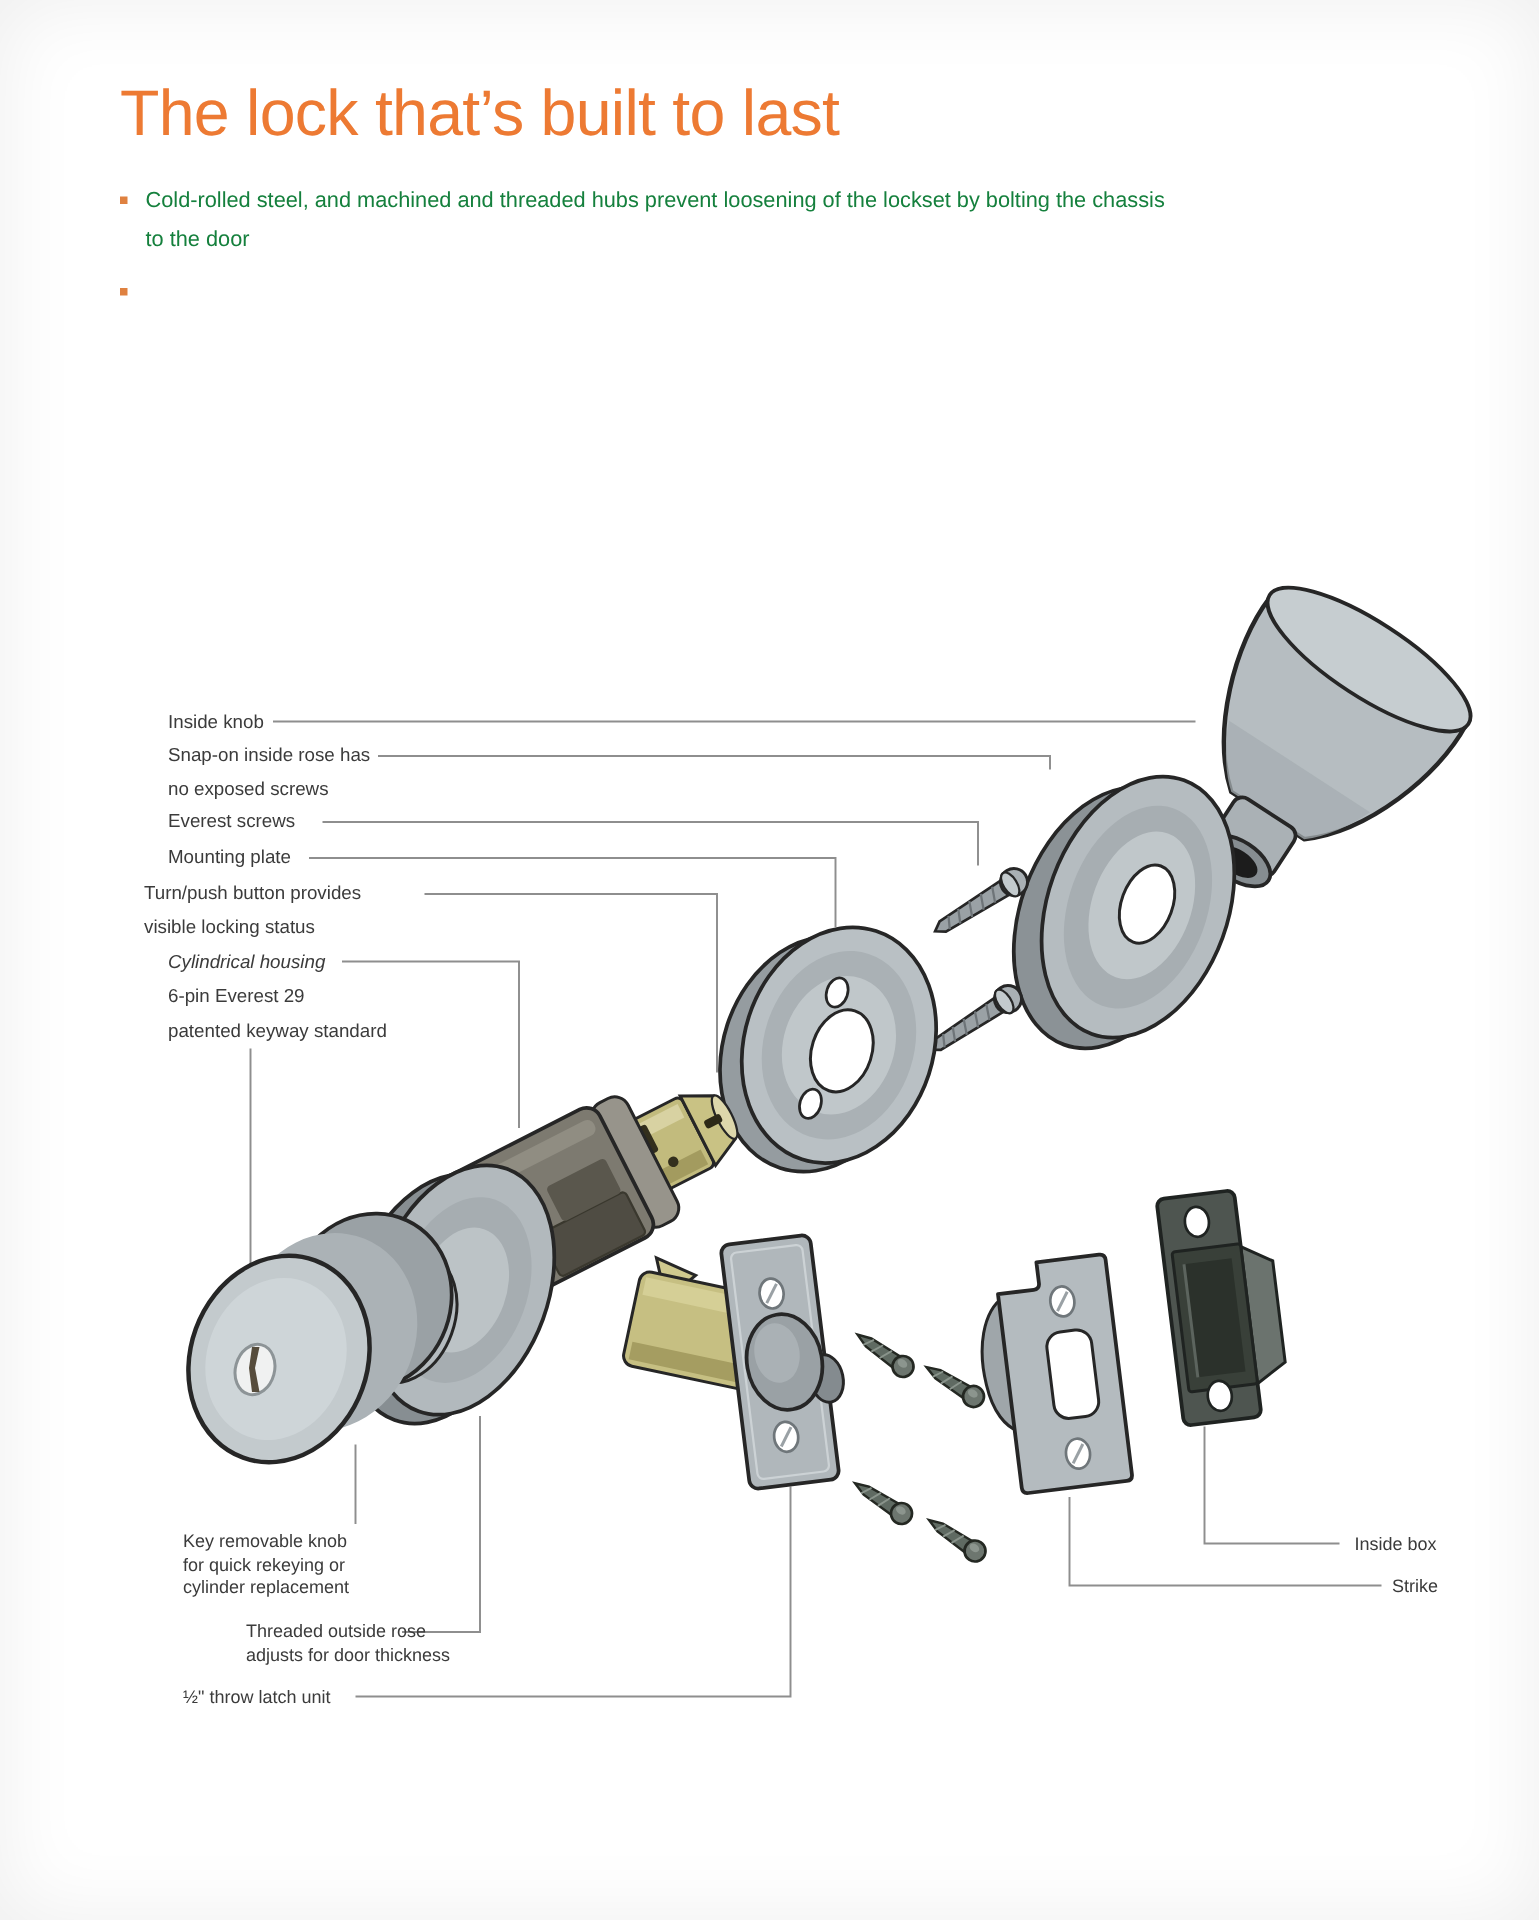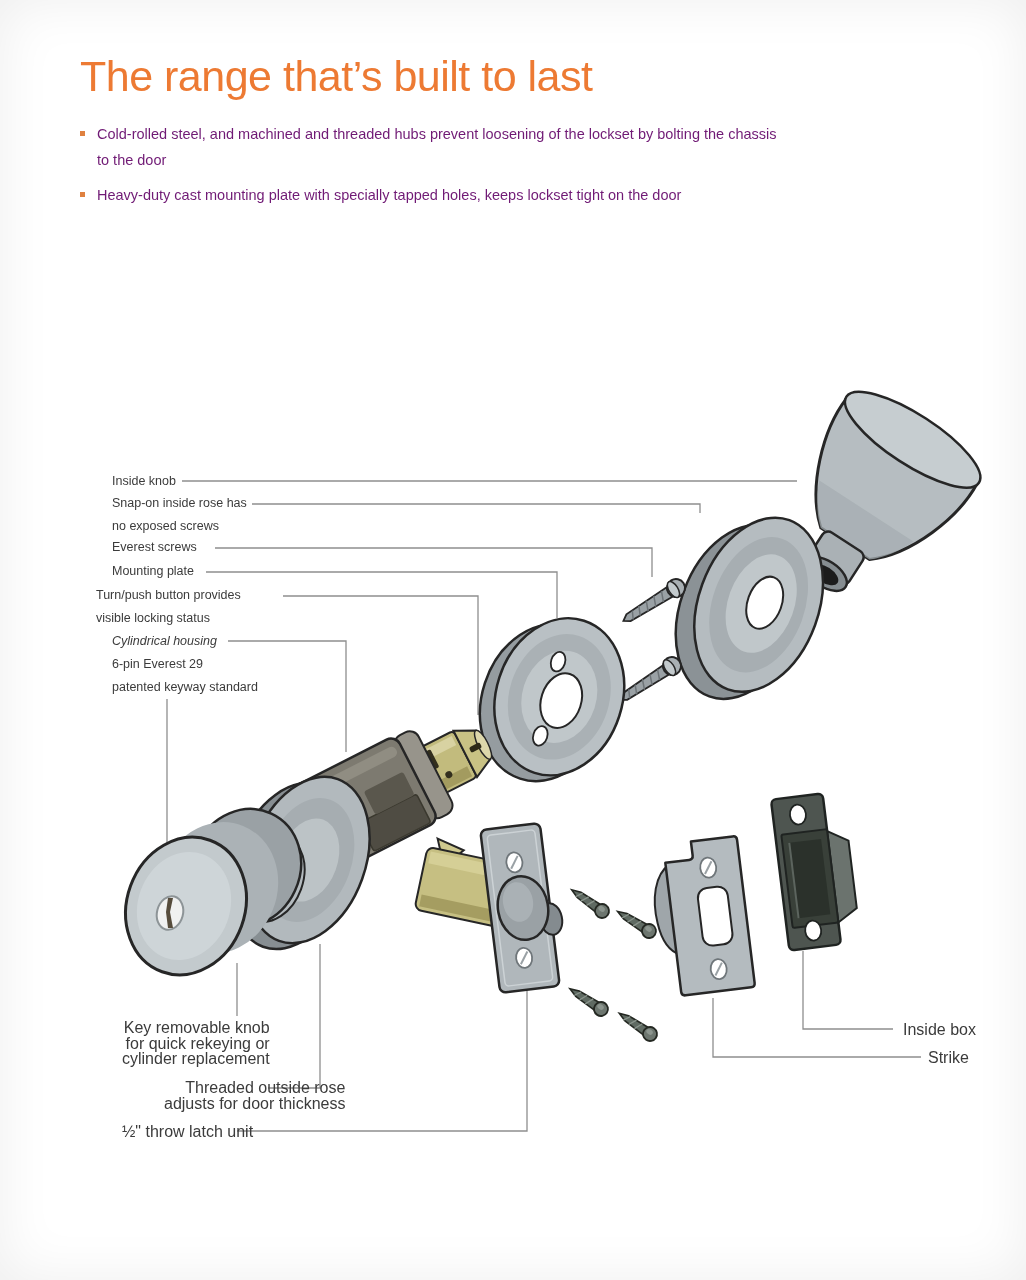--- a/index.html
+++ b/index.html
@@ -16,43 +16,42 @@
   .bullets{
     position:absolute;left:80px;top:121px;width:710px;margin:0;padding:0;list-style:none;
   }
   .bullet{
     display:flex;gap:12px;margin:0 0 9px 0;
   }
   .marker{
     flex:0 0 auto;width:5px;height:5px;background:#DF8140;margin-top:10px;
   }
   .btext{
-    font-size:14.5px;line-height:26px;color:#701a75;max-width:690px;
+    font-size:14.5px;line-height:26px;color:#15803d;max-width:690px;
   }
   .lbl{
     position:absolute;font-size:12.5px;line-height:22.5px;color:#3b3b3b;white-space:pre-line;
   }
-  .lbl.tight{font-size:16px;line-height:15.5px;text-align:right;}
+  .lbl.tight{font-size:12px;line-height:15.5px;}
   svg.art{position:absolute;left:0;top:0;}
 </style>
 </head>
 <body>
 
 <div class="page">
 
-  <h1 class="title">The range that’s built to last</h1>
+  <h1 class="title">The lock that’s built to last</h1>
 
   <ul class="bullets">
     <li class="bullet">
       <span class="marker"></span>
       <span class="btext">Cold-rolled steel, and machined and threaded hubs prevent loosening of the lockset by bolting the chassis to the door</span>
     </li>
     <li class="bullet">
       <span class="marker"></span>
-      <span class="btext">Heavy-duty cast mounting plate with specially tapped holes, keeps lockset tight on the door</span>
     </li>
   </ul>
 
   <div>
     <svg class="art" width="1026" height="1280" viewBox="0 0 1026 1280">
 
       <g stroke="#8e8e8e" stroke-width="1.3" fill="none">
         <path d="M182,481 H797"></path>
         <path d="M252,504 H700 V513"></path>
         <path d="M215,548 H652 V577"></path>

